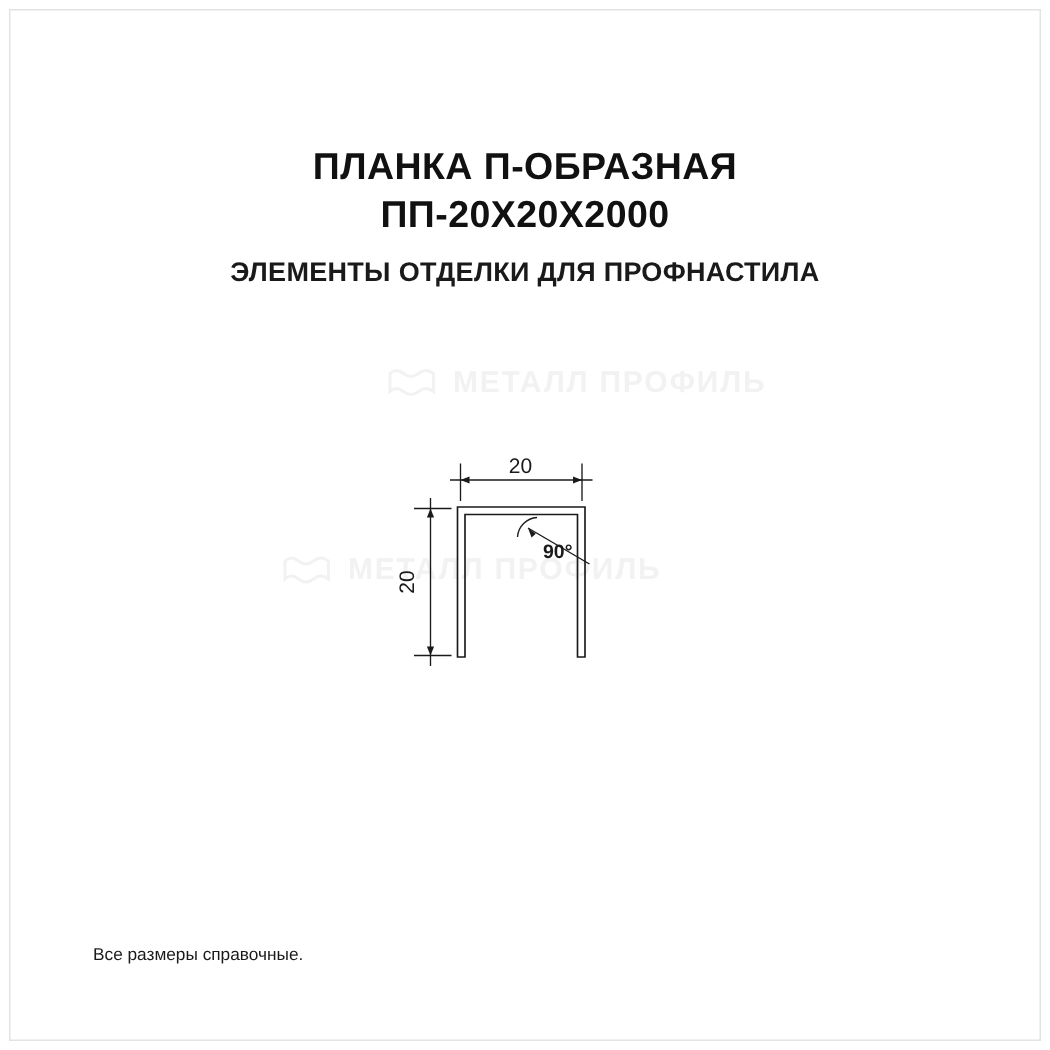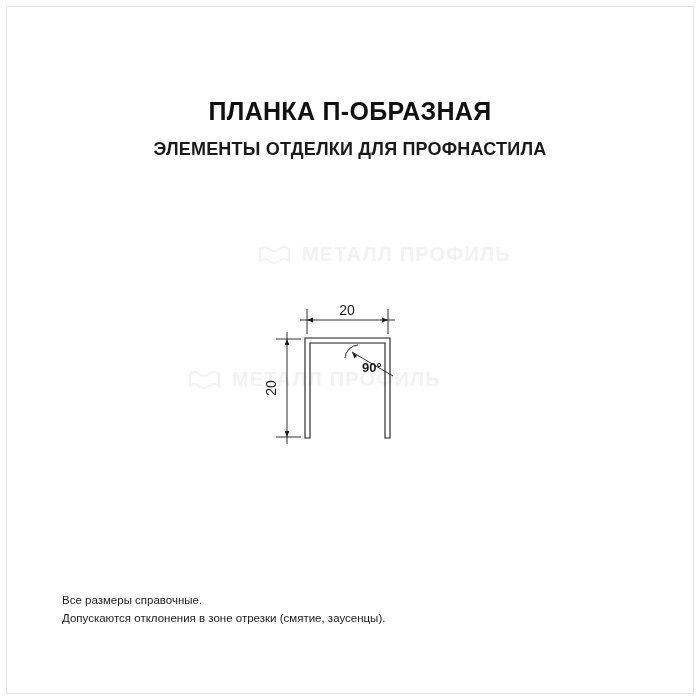--- a/index.html
+++ b/index.html
@@ -90,36 +90,38 @@
     left: 0;
     top: 0;
     width: 700px;
     height: 700px;
   }
 
   
   .notes {
     position: absolute;
     left: 62px;
-    top: 591px;
+    top: 628px;
     font-size: 11.5px;
     line-height: 18px;
     color: #1a1a1a;
+    text-align: center;
   }
   .notes div { white-space: nowrap; }
 </style>
 </head>
 <body>
 
 <div class="page">
 
   <div class="frame"></div>
 
   <div class="header">
     <div class="title-line1">ПЛАНКА П-ОБРАЗНАЯ</div>
+    <div class="title-line2">ПП-20Х20Х2000</div>
     <div class="subtitle">ЭЛЕМЕНТЫ ОТДЕЛКИ ДЛЯ ПРОФНАСТИЛА</div>
   </div>
 
   <div class="wm wm-1">
     <span class="wm-mark">
       <svg width="36" height="22" viewBox="0 0 36 22">
         <path d="M2 18 L2 6 Q6 2 11 6 Q16 10 21 6 Q26 2 31 6 L31 18 Q26 14 21 18 Q16 22 11 18 Q6 14 2 18 Z" fill="none" stroke="#f2f2f2" stroke-width="2"></path>
       </svg>
     </span><span>МЕТАЛЛ ПРОФИЛЬ</span>
   </div>
@@ -164,16 +166,15 @@
       <path d="M345 358 A 14 14 0 0 1 358 345"></path>
       <line x1="352" y1="352" x2="393" y2="376"></line>
       <path d="M352 352 L357.2 355.8 L354.4 358.4 Z" fill="#1a1a1a" stroke="none"></path>
     </g>
     <text x="362" y="372" font-family="Liberation Sans, sans-serif" font-size="13" font-weight="bold" fill="#1a1a1a">90°</text>
 
   </svg>
 
   <div class="notes">
     <div>Все размеры справочные.</div>
-    <div>Допускаются отклонения в зоне отрезки (смятие, заусенцы).</div>
   </div>
 
 </div>
 
 </body></html>

